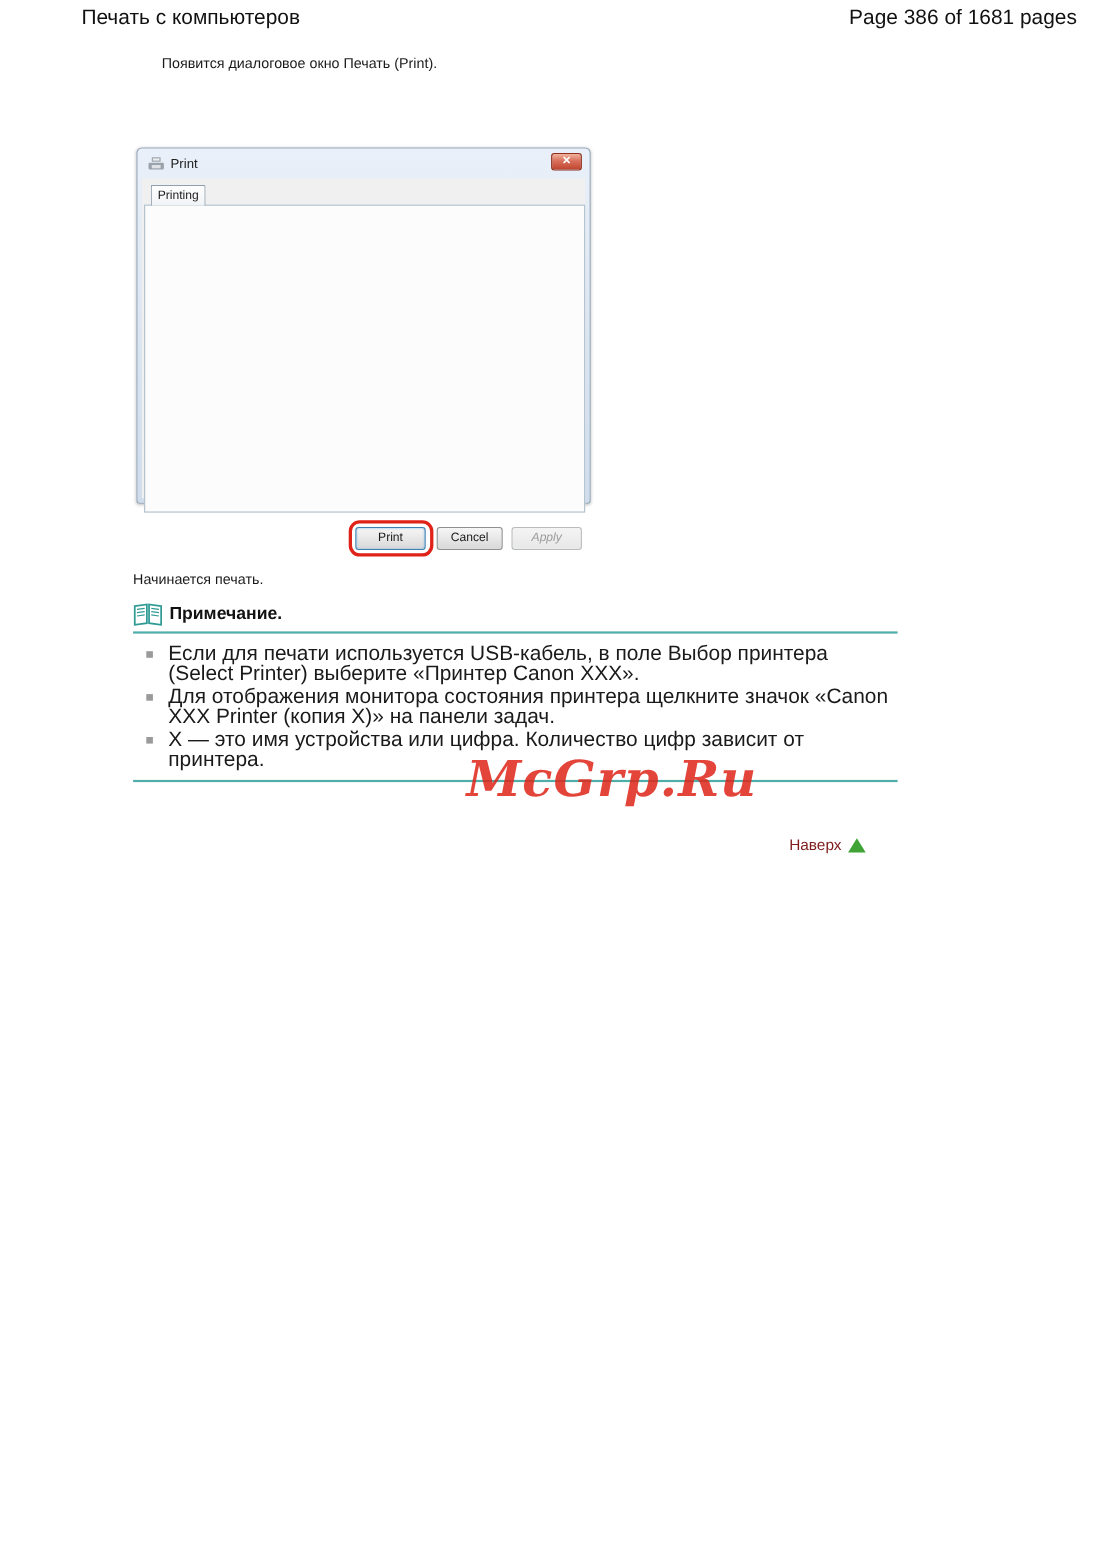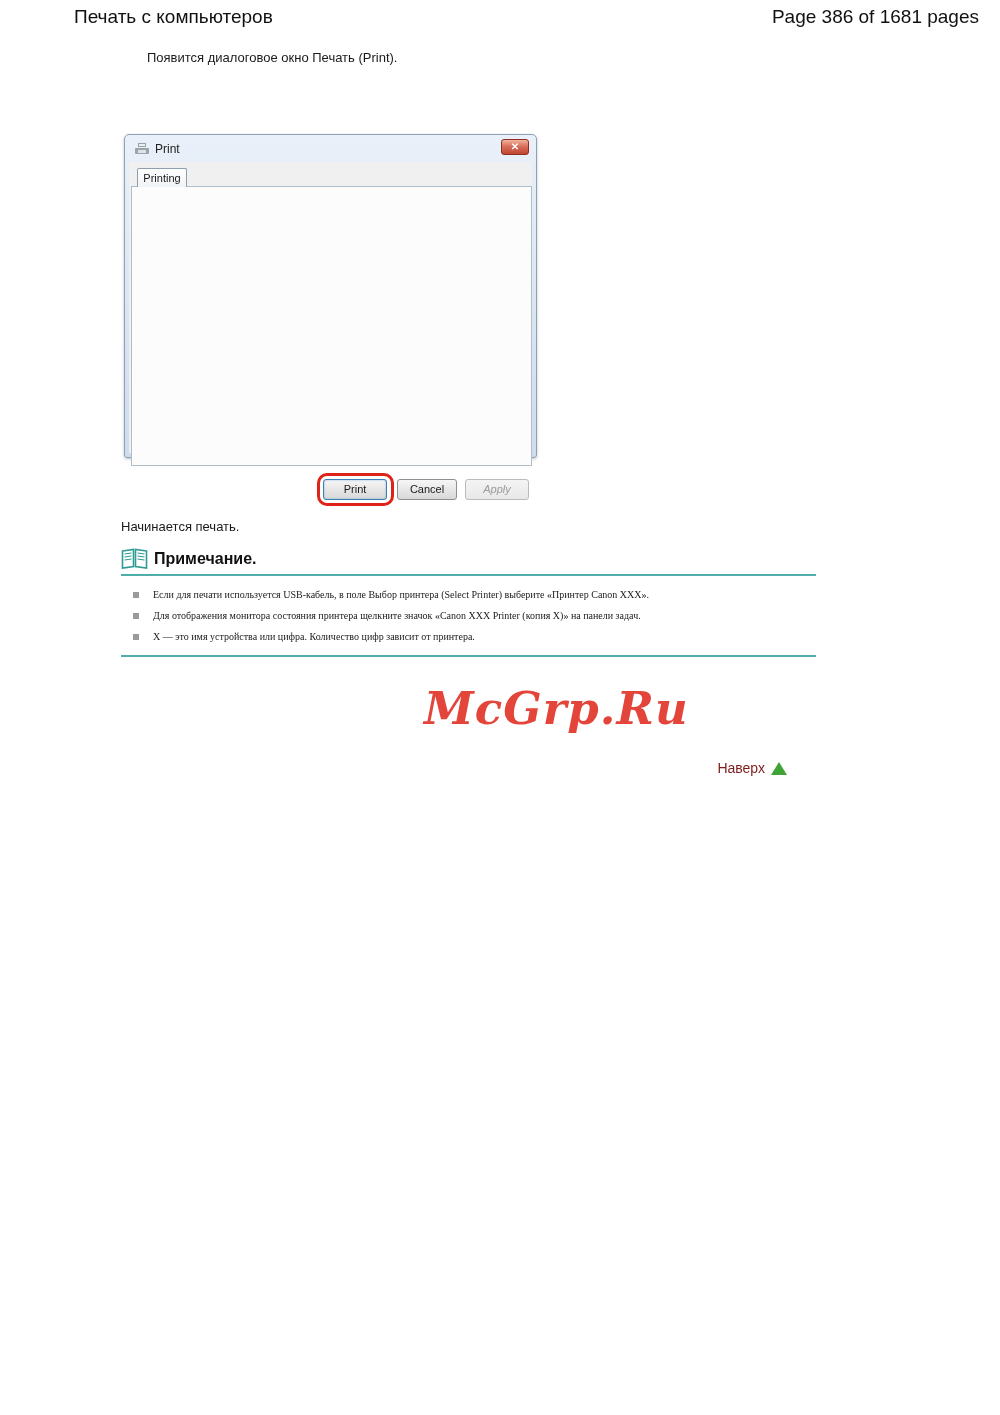--- a/index.html
+++ b/index.html
@@ -103,21 +103,21 @@
   .cpage.back { left:11px; top:0; }
   .cpage.back span { left:auto; right:2px; }
   .cpage.front { left:0; top:10px; }
 
   
   .note { position:absolute; left:97px; top:548px; width:695px; }
   .note-head { display:flex; align-items:center; gap:6px; }
   .note-title { font-size:16px; font-weight:bold; color:#111; }
   .teal-line { height:2px; background:#4fadaa; margin-top:4px; }
   .note ul { list-style:none; margin:10px 0 0 12px; }
-  .note li { position:relative; padding-left:20px; margin-bottom:3px; width:678px; font-size:10px; line-height:18px;font-family:Liberation Serif, serif; }
+  .note li { position:relative; padding-left:20px; margin-bottom:3px; width:678px; font-size:19px; line-height:18px; }
   .bullet-sq { position:absolute; left:0; top:6px; width:6px; height:6px; background:#9a9a9a; }
   .teal-line.bottom { margin-top:9px; }
 
   .backtop { position:absolute; top:760px; right:237px; font-size:14px; color:#7f1d1d; display:flex; align-items:center; gap:6px; cursor:pointer; }
   .tri-up { width:0; height:0; border-left:8px solid transparent; border-right:8px solid transparent; border-bottom:13px solid #3fa435; }
 
   .watermark { position:absolute; left:400px; top:682px; font-family:"DejaVu Serif", serif;
                font-style:italic; font-weight:bold; font-size:45px; color:rgba(222,37,23,0.85);
                z-index:9; letter-spacing:1px; white-space:nowrap; }
 </style>

